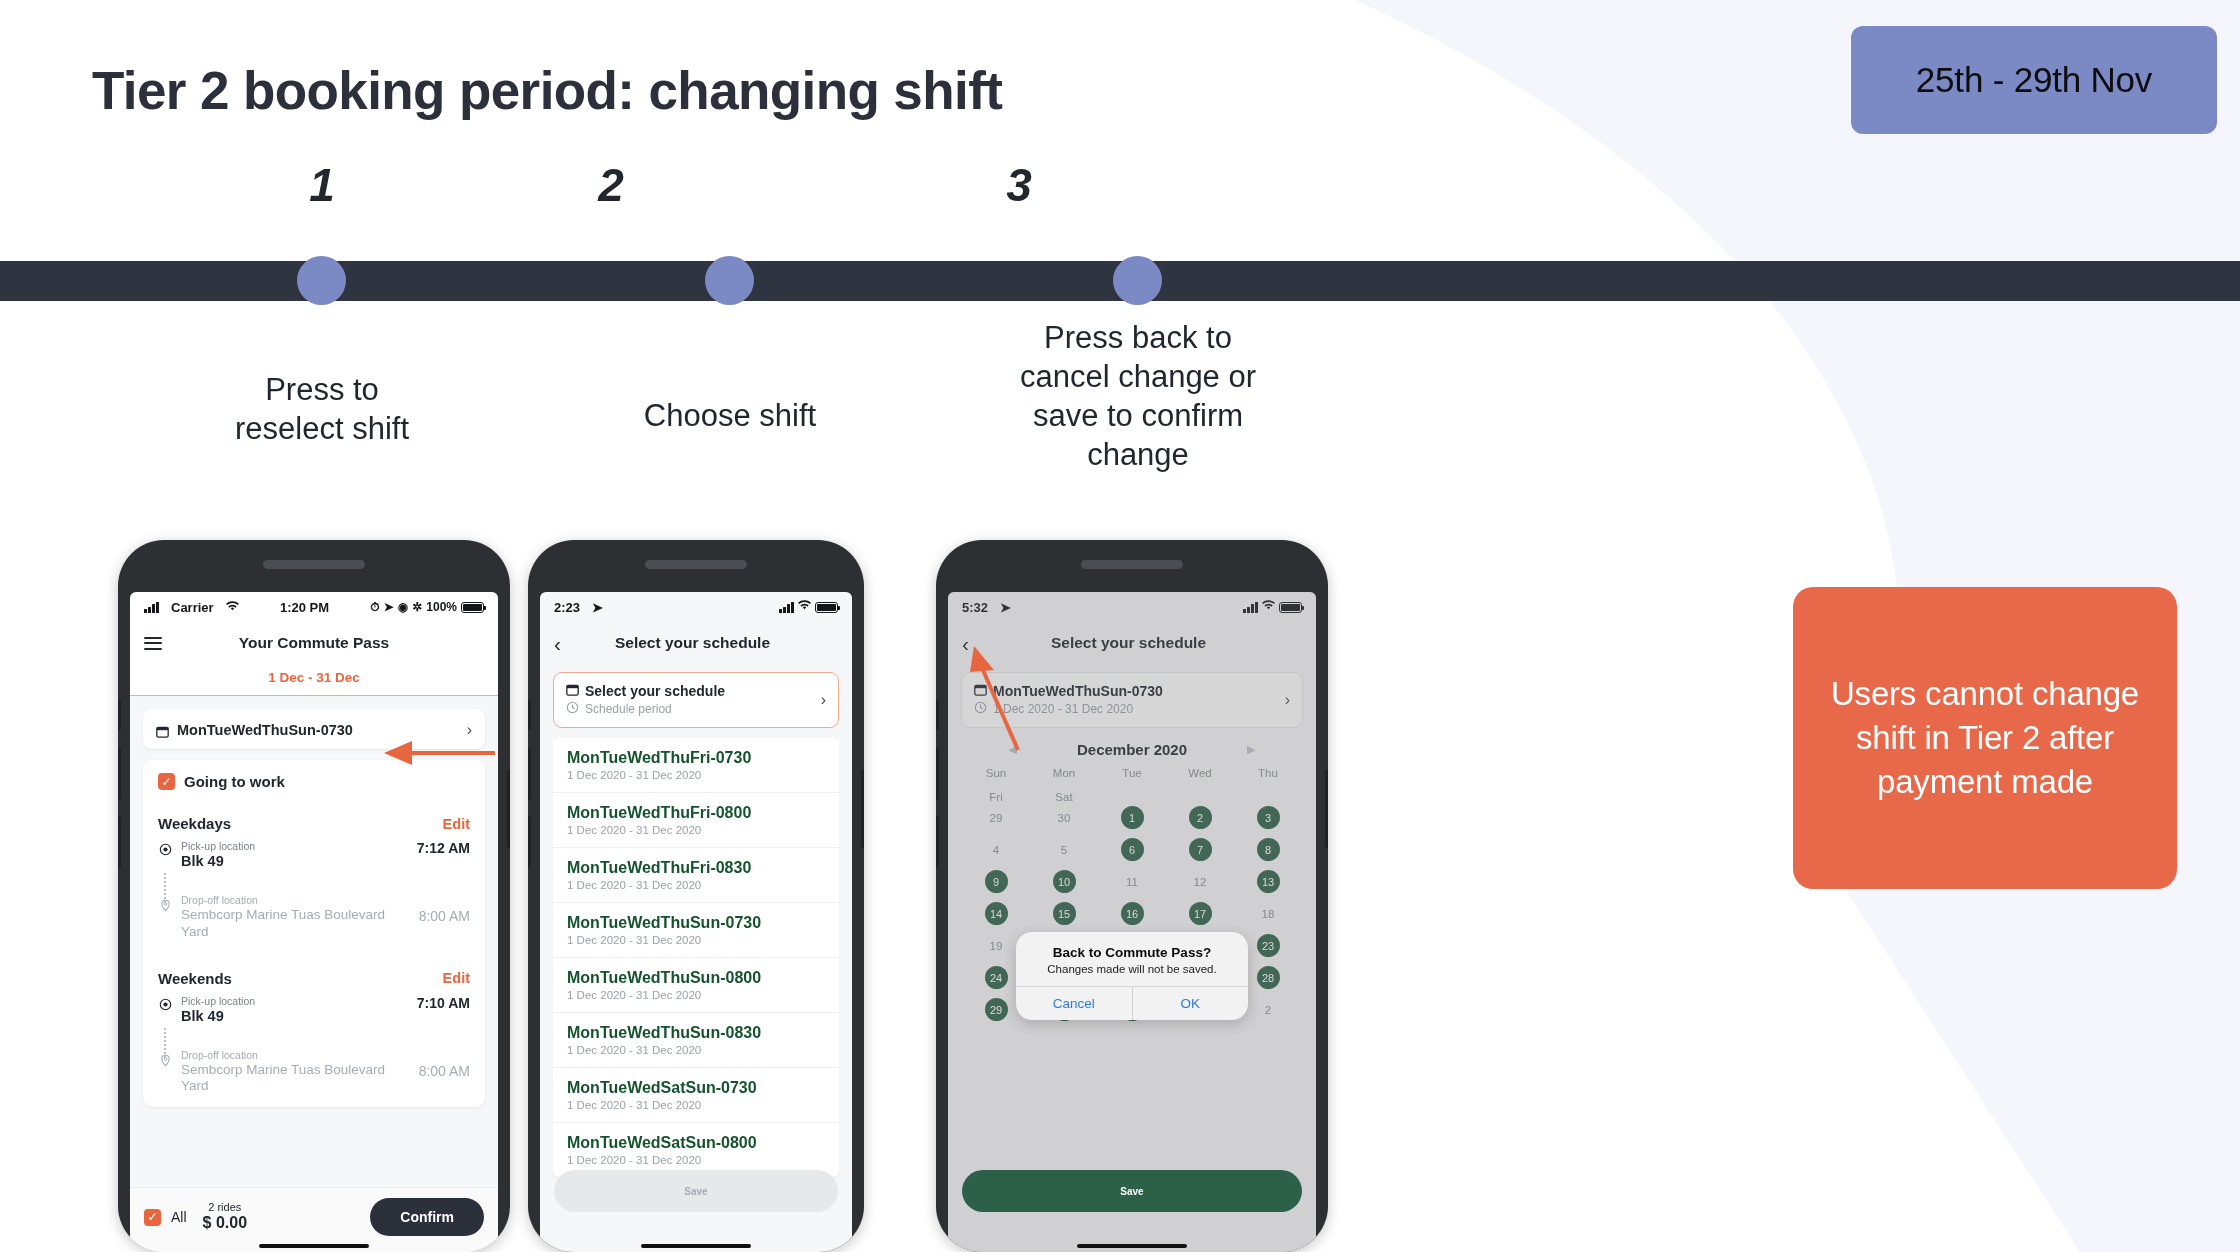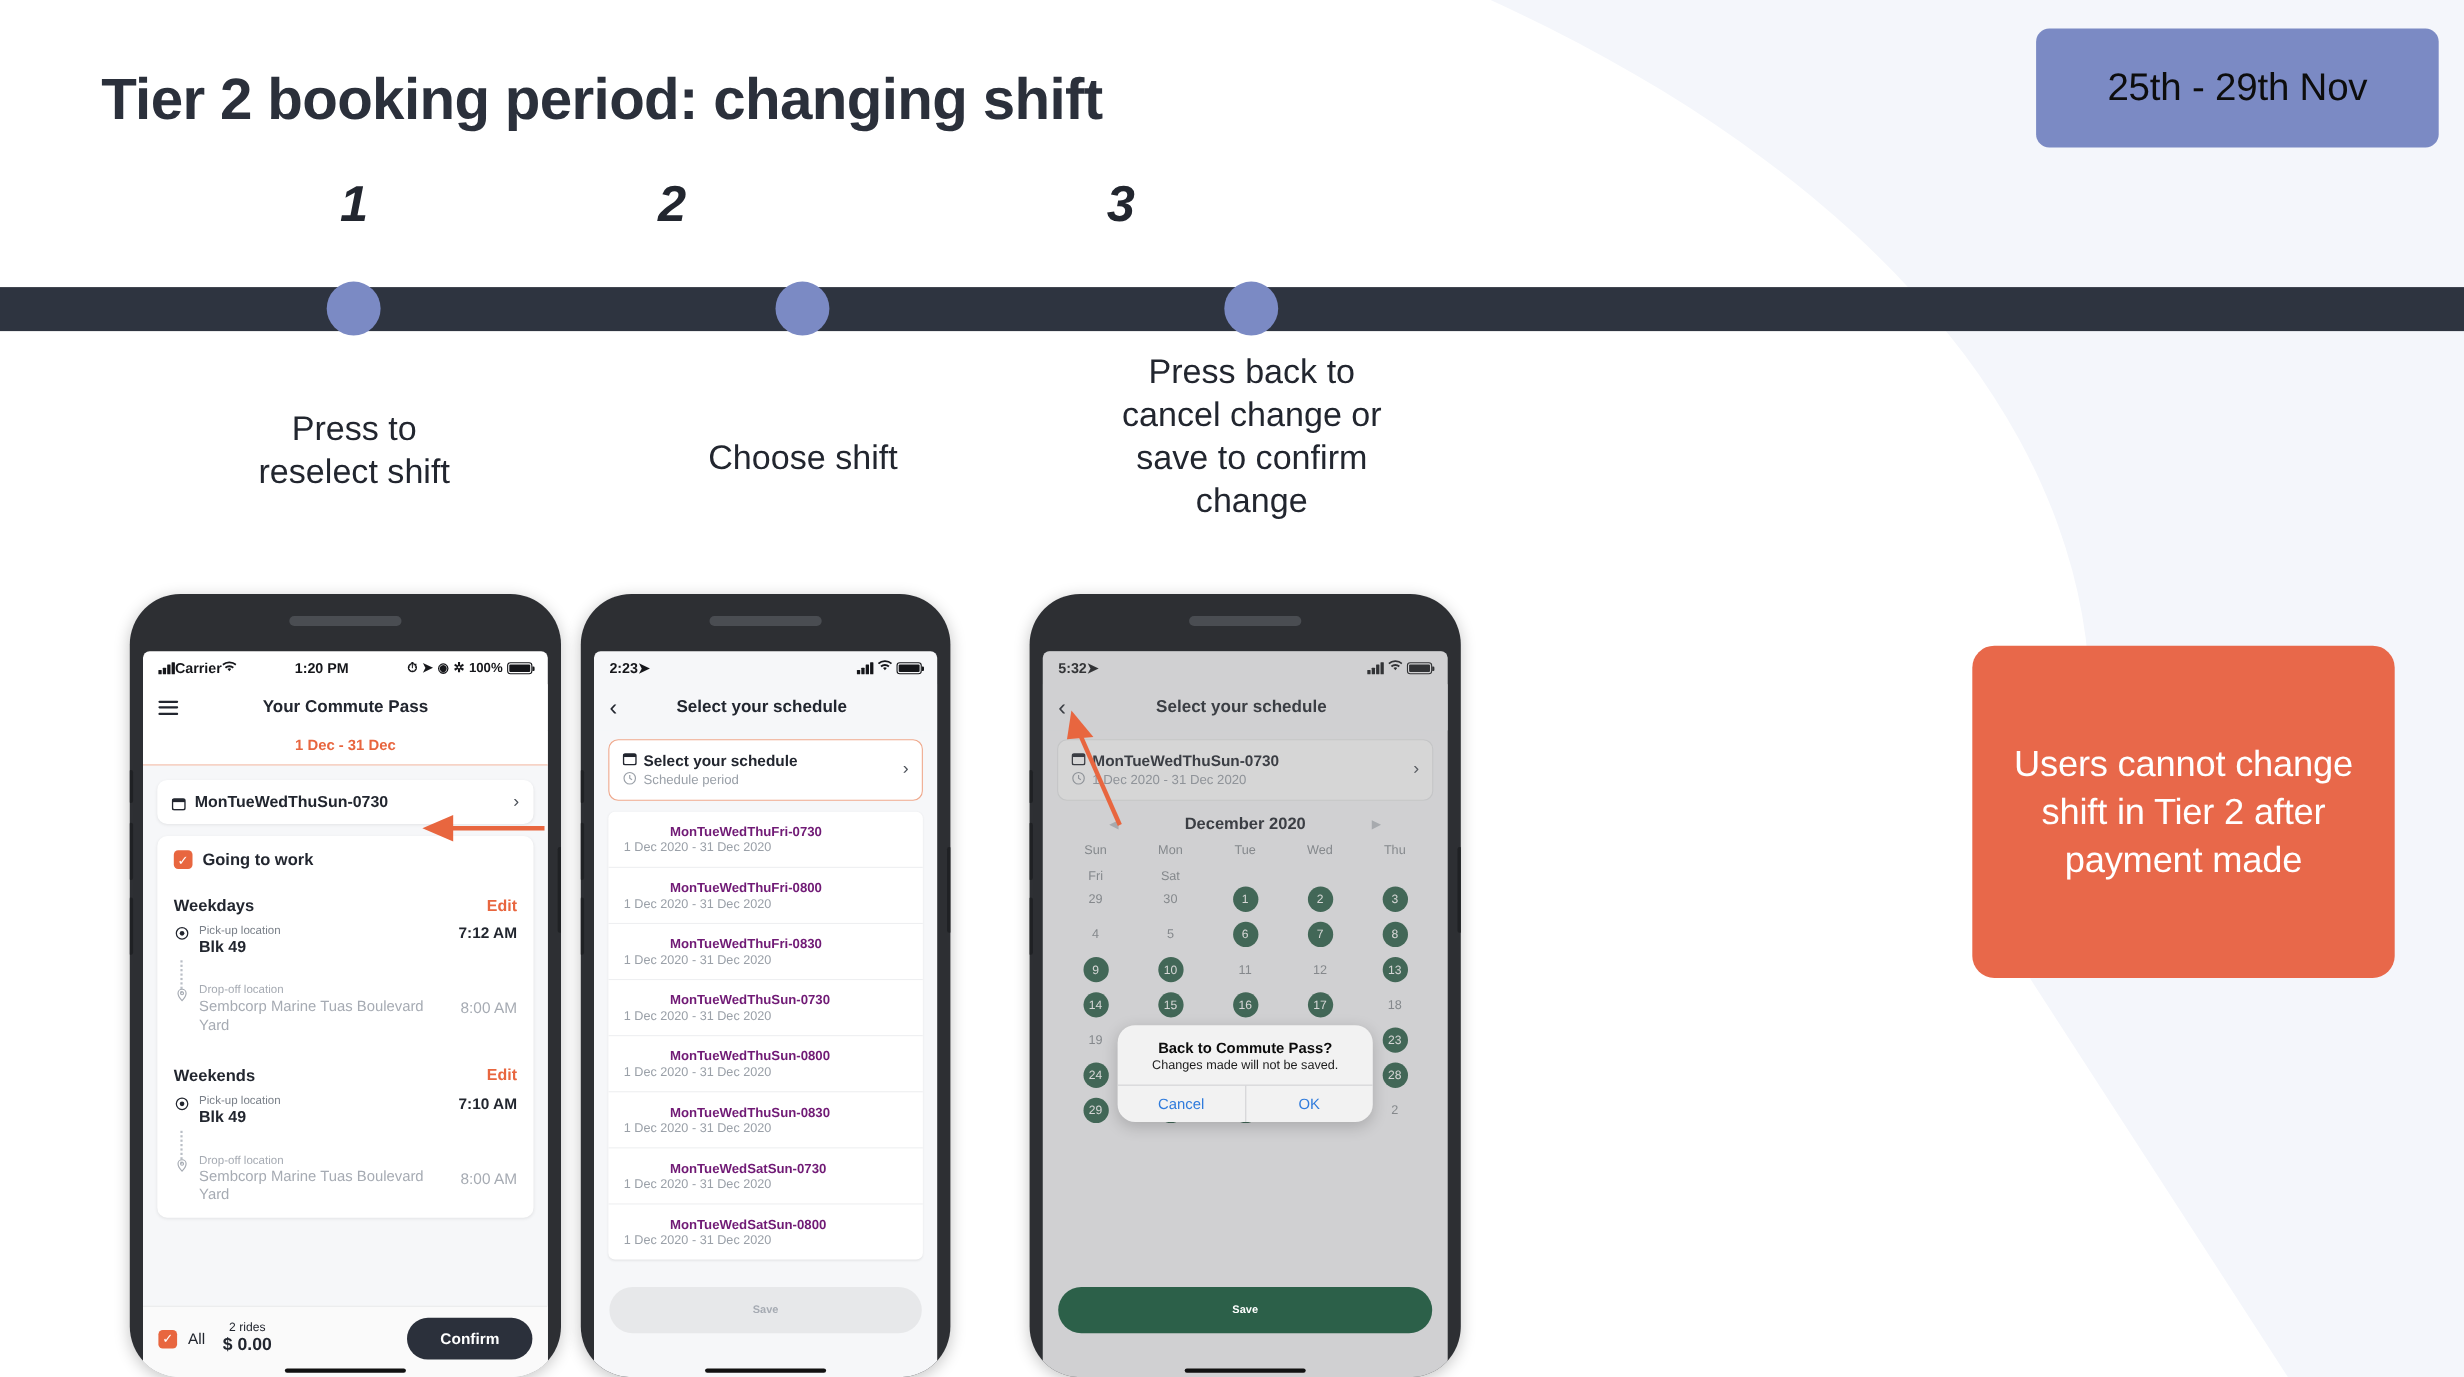--- a/index.html
+++ b/index.html
@@ -74,21 +74,21 @@
   }
   .btn-side {
     position: absolute; width: 4px; background: #1f2124; border-radius: 3px;
   }
 
   
   .statusbar {
     display: flex; align-items: center; height: 30px;
     padding: 0 14px; font-size: 13px; font-weight: 600; color: #15161a;
   }
-  .sb-left { display: flex; align-items: center; gap: 0; }
+  .sb-left { display: flex; align-items: center; gap: 12px; }
   .sb-mid { flex: 1; text-align: center; }
   .sb-right { display: flex; align-items: center; gap: 4px; font-size: 12px; }
   .battery {
     width: 23px; height: 11px; border: 1.4px solid #15161a; border-radius: 3px;
     position: relative; display: inline-block;
   }
   .battery::after {
     content: ""; position: absolute; left: 1px; top: 1px; bottom: 1px; right: 1px;
     background: #15161a; border-radius: 1px;
   }
@@ -192,21 +192,21 @@
   .sel-chip .txt { flex: 1; }
   .sel-chip .t1 { font-size: 14px; font-weight: 700; color: #22262f; display: flex; gap: 6px; align-items: center; }
   .sel-chip .t2 { font-size: 12px; color: #9aa0a8; display: flex; gap: 6px; align-items: center; margin-top: 2px; }
 
   .list-card {
     margin: 10px 13px 0; background: #fff; border-radius: 6px;
     box-shadow: 0 1px 2px rgba(0,0,0,.07); overflow: hidden;
   }
   .list-item { padding: 11px 14px; border-bottom: 1px solid #eeeff1; }
   .list-item:last-child { border-bottom: none; }
-  .li-title { font-size: 12px; font-weight: 700; color: #701a75; margin-left: 42px; }
+  .li-title { font-size: 16px; font-weight: 700; color: #14532d; }
   .li-sub { font-size: 11.5px; color: #9aa0a8; margin-top: 2px; }
 
   .save-btn {
     position: absolute; left: 14px; right: 14px; bottom: 40px;
     height: 42px; border-radius: 22px;
     display: flex; align-items: center; justify-content: center;
     font-size: 10px; font-weight: 700;
   }
   .save-disabled { background: #e7e8ea; color: #a6abb3; }
   .save-green { background: #2c6049; color: #ffffff; }

